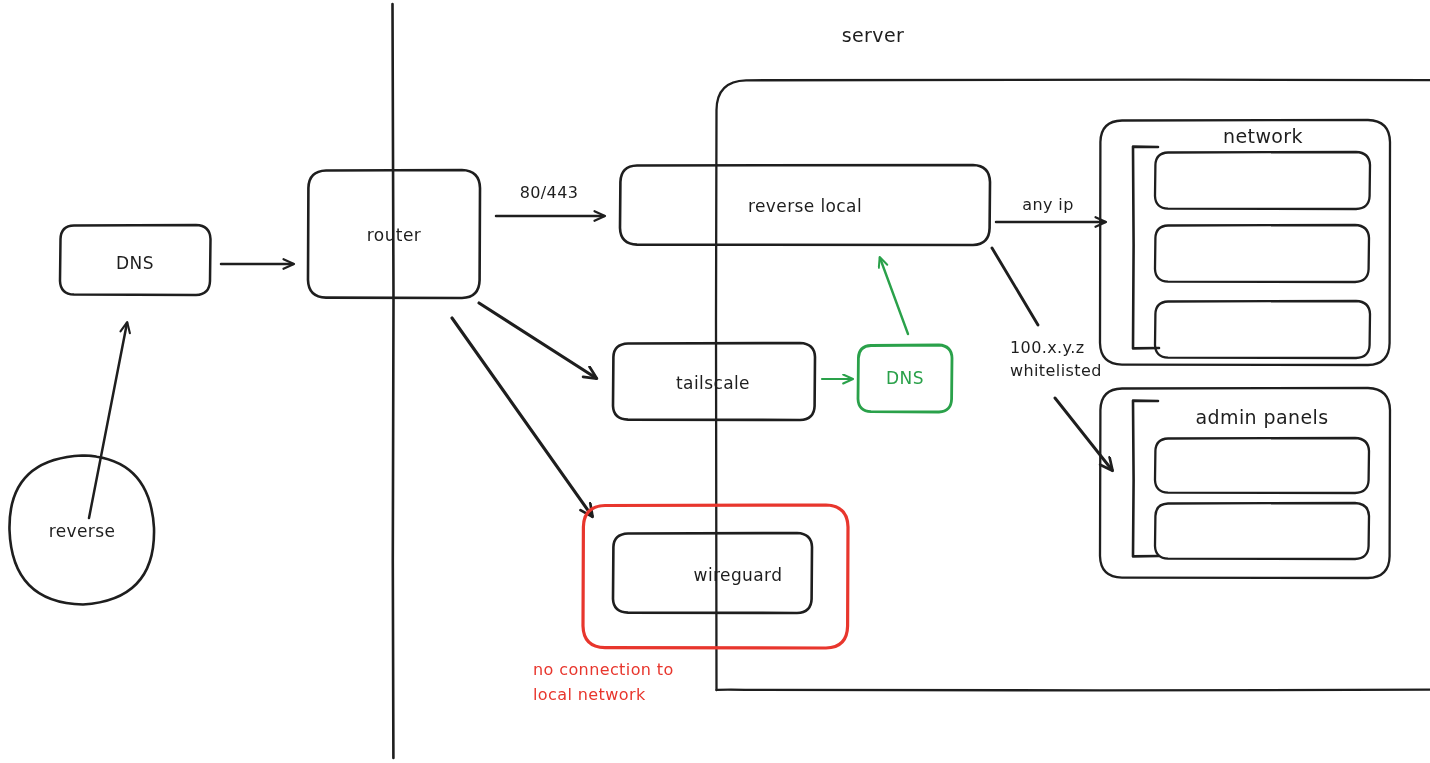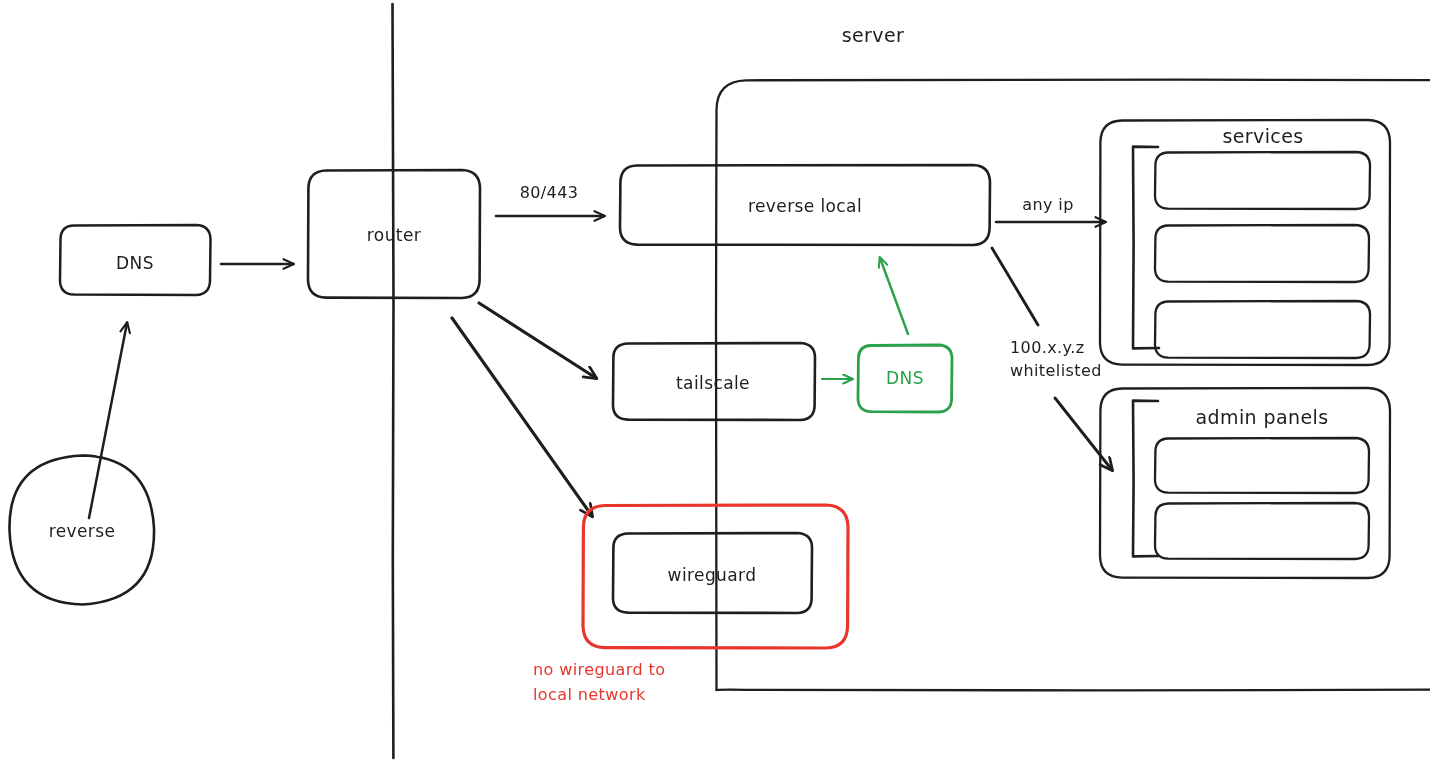--- a/index.html
+++ b/index.html
@@ -214,35 +214,35 @@
   <div class="lbl node center" style="left:82px; top:531px;">reverse</div>
 
   <div class="lbl node center" style="left:135px; top:263px;">DNS</div>
 
   <div class="lbl node center" style="left:394px; top:235px;">router</div>
 
   <div class="lbl node center" style="left:805px; top:206px;">reverse local</div>
 
   <div class="lbl node center" style="left:713px; top:383px;">tailscale</div>
 
-  <div class="lbl node center" style="left:712px; top:575px;">wireguard</div>
+  <div class="lbl node center" style="left:738px; top:575px;">wireguard</div>
 
   <div class="lbl node center green" style="left:905px; top:378px;">DNS</div>
 
   <div class="lbl group center" style="left:873px; top:36px;">server</div>
 
-  <div class="lbl group center" style="left:1263px; top:137px;">services</div>
+  <div class="lbl group center" style="left:1263px; top:137px;">network</div>
 
   <div class="lbl group center" style="left:1262px; top:418px;">admin panels</div>
 
   <div class="lbl edge center" style="left:549px; top:193px;">80/443</div>
 
   <div class="lbl edge center" style="left:1048px; top:205px;">any ip</div>
 
   <div class="lbl edge" style="left:1010px; top:337px;">100.x.y.z</div>
 
   <div class="lbl edge" style="left:1010px; top:360px;">whitelisted</div>
 
-  <div class="lbl edge red" style="left:533px; top:659px;">no wireguard to</div>
+  <div class="lbl edge red" style="left:533px; top:659px;">no connection to</div>
 
   <div class="lbl edge red" style="left:533px; top:684px;">local network</div>
 
 </div>
 
 </body></html>

